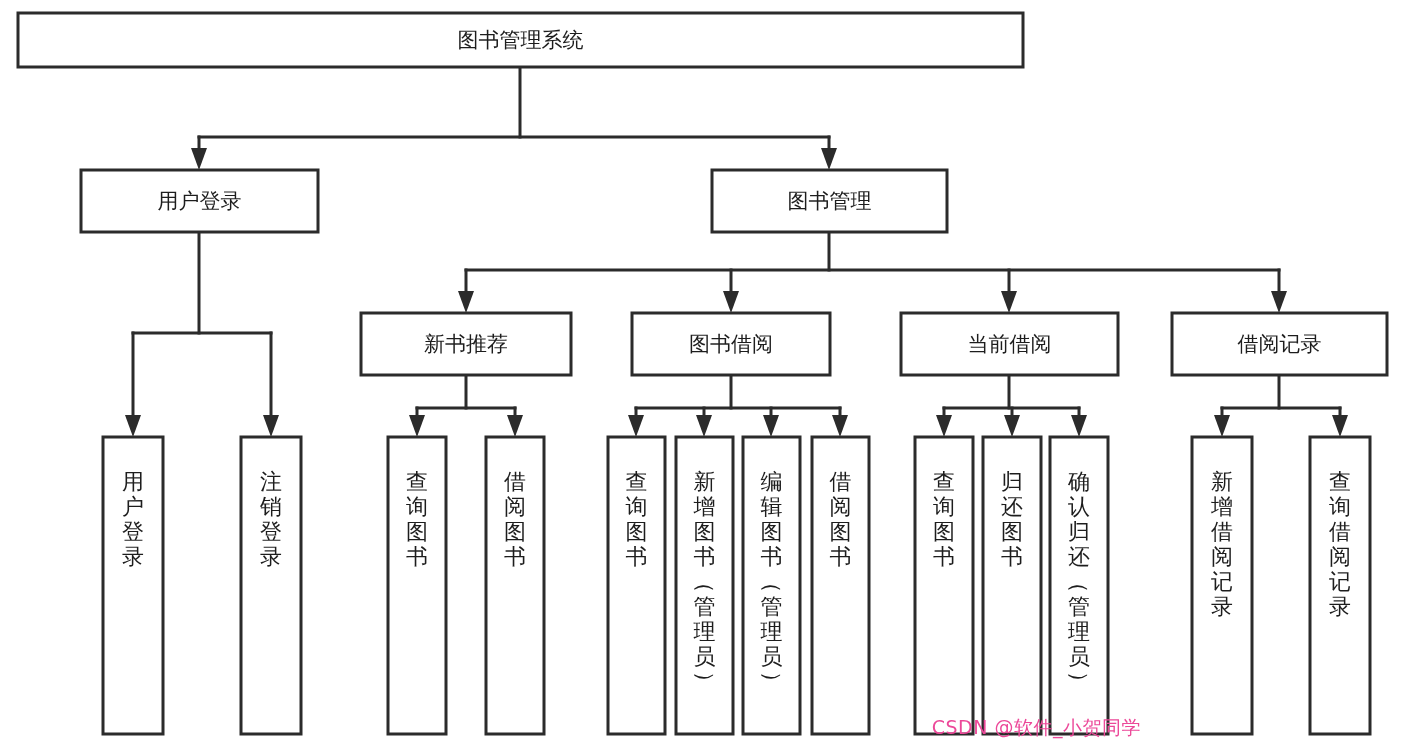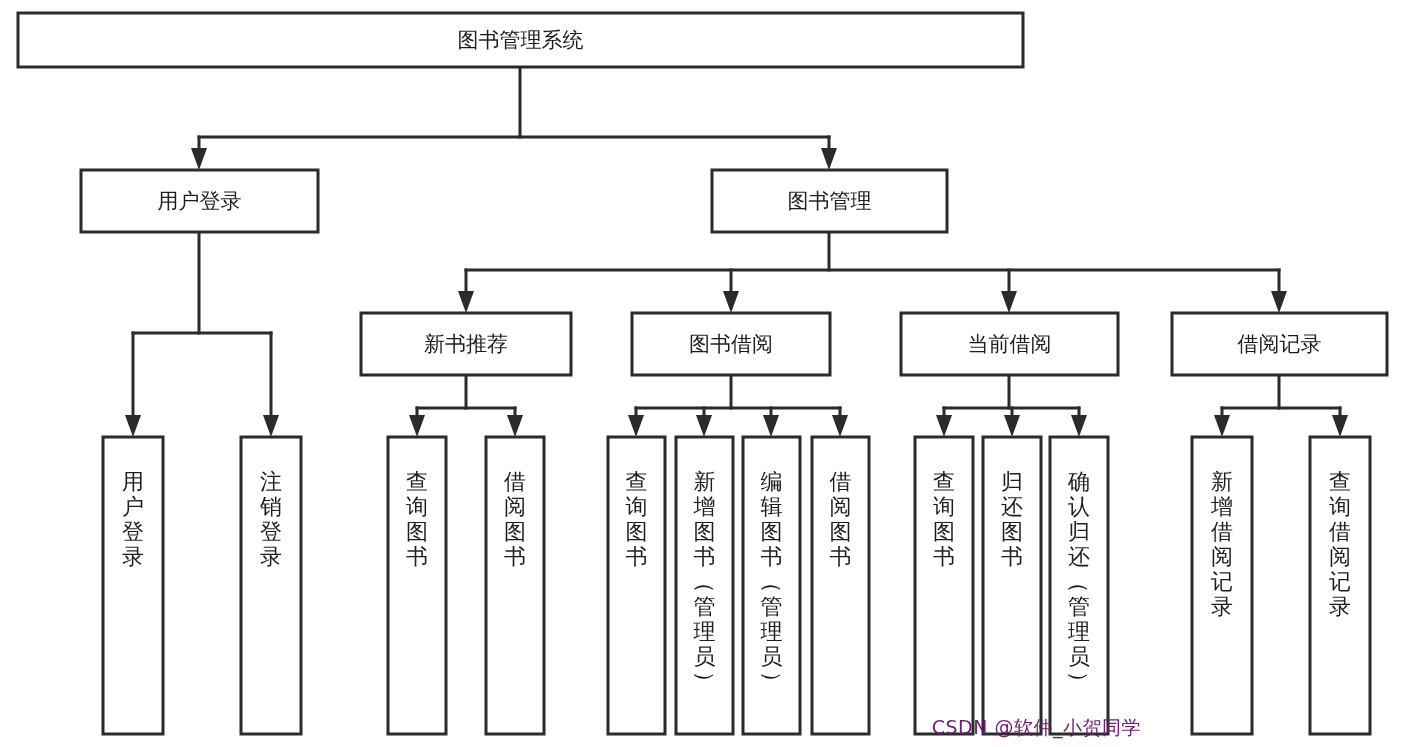--- a/index.html
+++ b/index.html
@@ -56,21 +56,21 @@
     fill: #1d1d1d;
     font-size: 22px;
     text-anchor: middle;
   }
   .watermark {
     position: absolute;
     right: 8px;
     bottom: 6px;
     font-family: "DejaVu Sans", "Liberation Sans", sans-serif;
     font-size: 19px;
-    color: #701a75;
+    color: #ec4899;
     letter-spacing: 0.5px;
     white-space: nowrap;
     pointer-events: none;
   }
 </style>
 </head>
 <body>
 
 <div id="diagram-root">
   <svg id="flow-svg" viewBox="0 0 1405 747">

